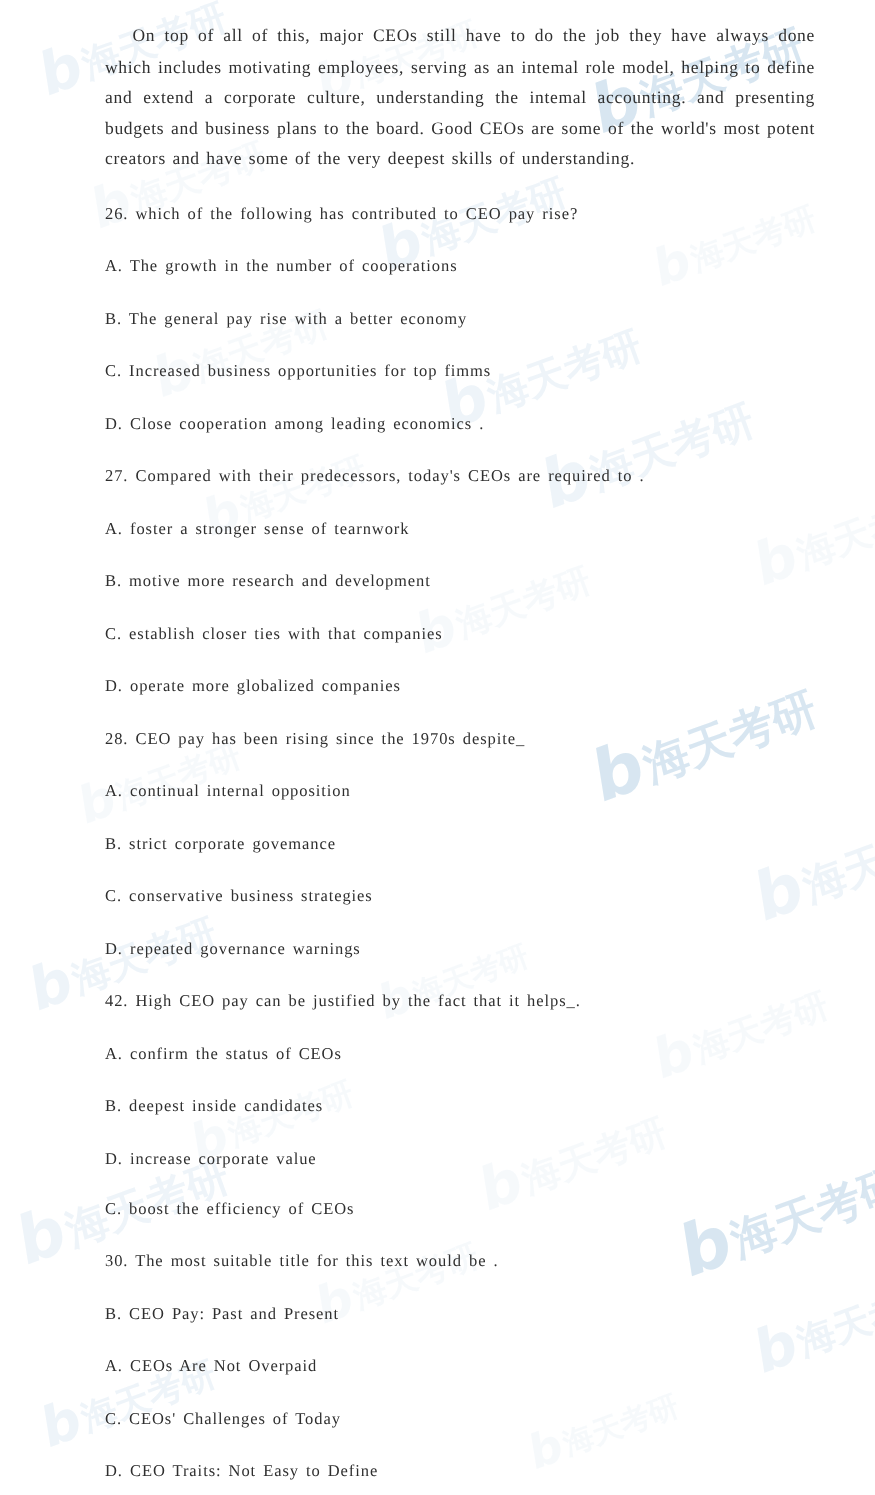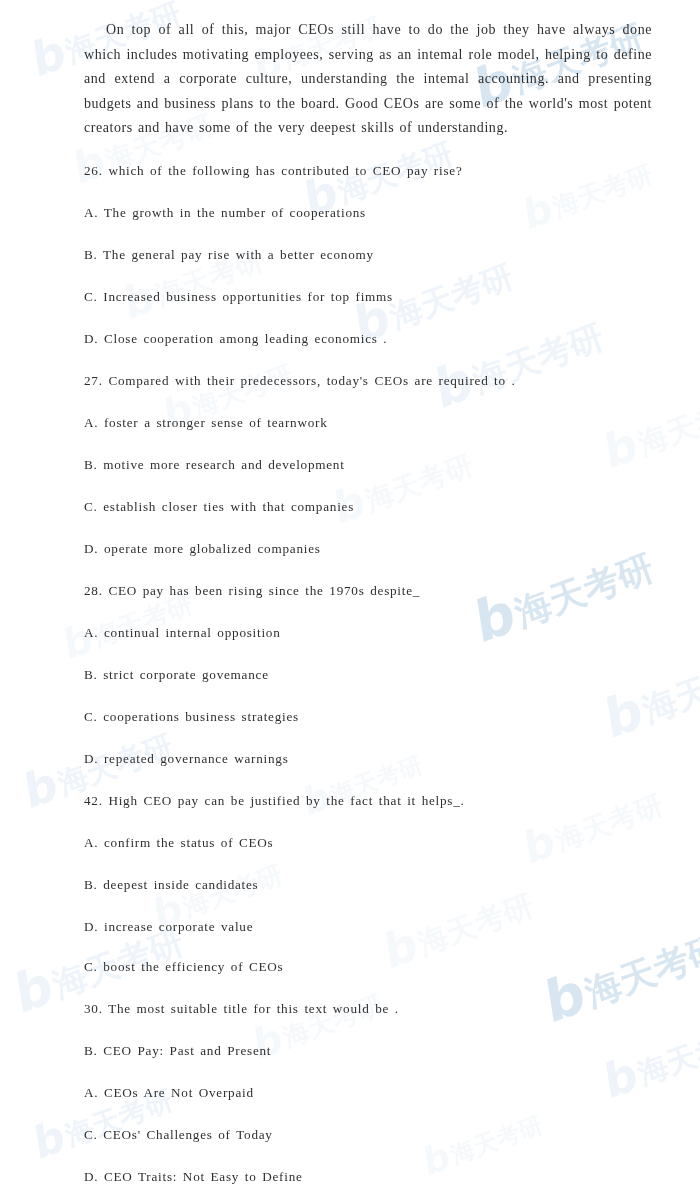--- a/index.html
+++ b/index.html
@@ -119,21 +119,21 @@
 
   <p class="qline stem">27. Compared with their predecessors, today's CEOs are required to .</p>
   <p class="qline opt">A. foster a stronger sense of tearnwork</p>
   <p class="qline opt">B. motive more research and development</p>
   <p class="qline opt">C. establish closer ties with that companies</p>
   <p class="qline opt">D. operate more globalized companies</p>
 
   <p class="qline stem">28. CEO pay has been rising since the 1970s despite_</p>
   <p class="qline opt">A. continual internal opposition</p>
   <p class="qline opt">B. strict corporate govemance</p>
-  <p class="qline opt">C. cooperations business strategies</p>
+  <p class="qline opt">C. conservative business strategies</p>
   <p class="qline opt">D. repeated governance warnings</p>
 
   <p class="qline stem">42. High CEO pay can be justified by the fact that it helps_.</p>
   <p class="qline opt">A. confirm the status of CEOs</p>
   <p class="qline opt">B. deepest inside candidates</p>
   <p class="qline opt tight">D. increase corporate value</p>
   <p class="qline opt">C. boost the efficiency of CEOs</p>
 
   <p class="qline stem">30. The most suitable title for this text would be .</p>
   <p class="qline opt">B. CEO Pay: Past and Present</p>

